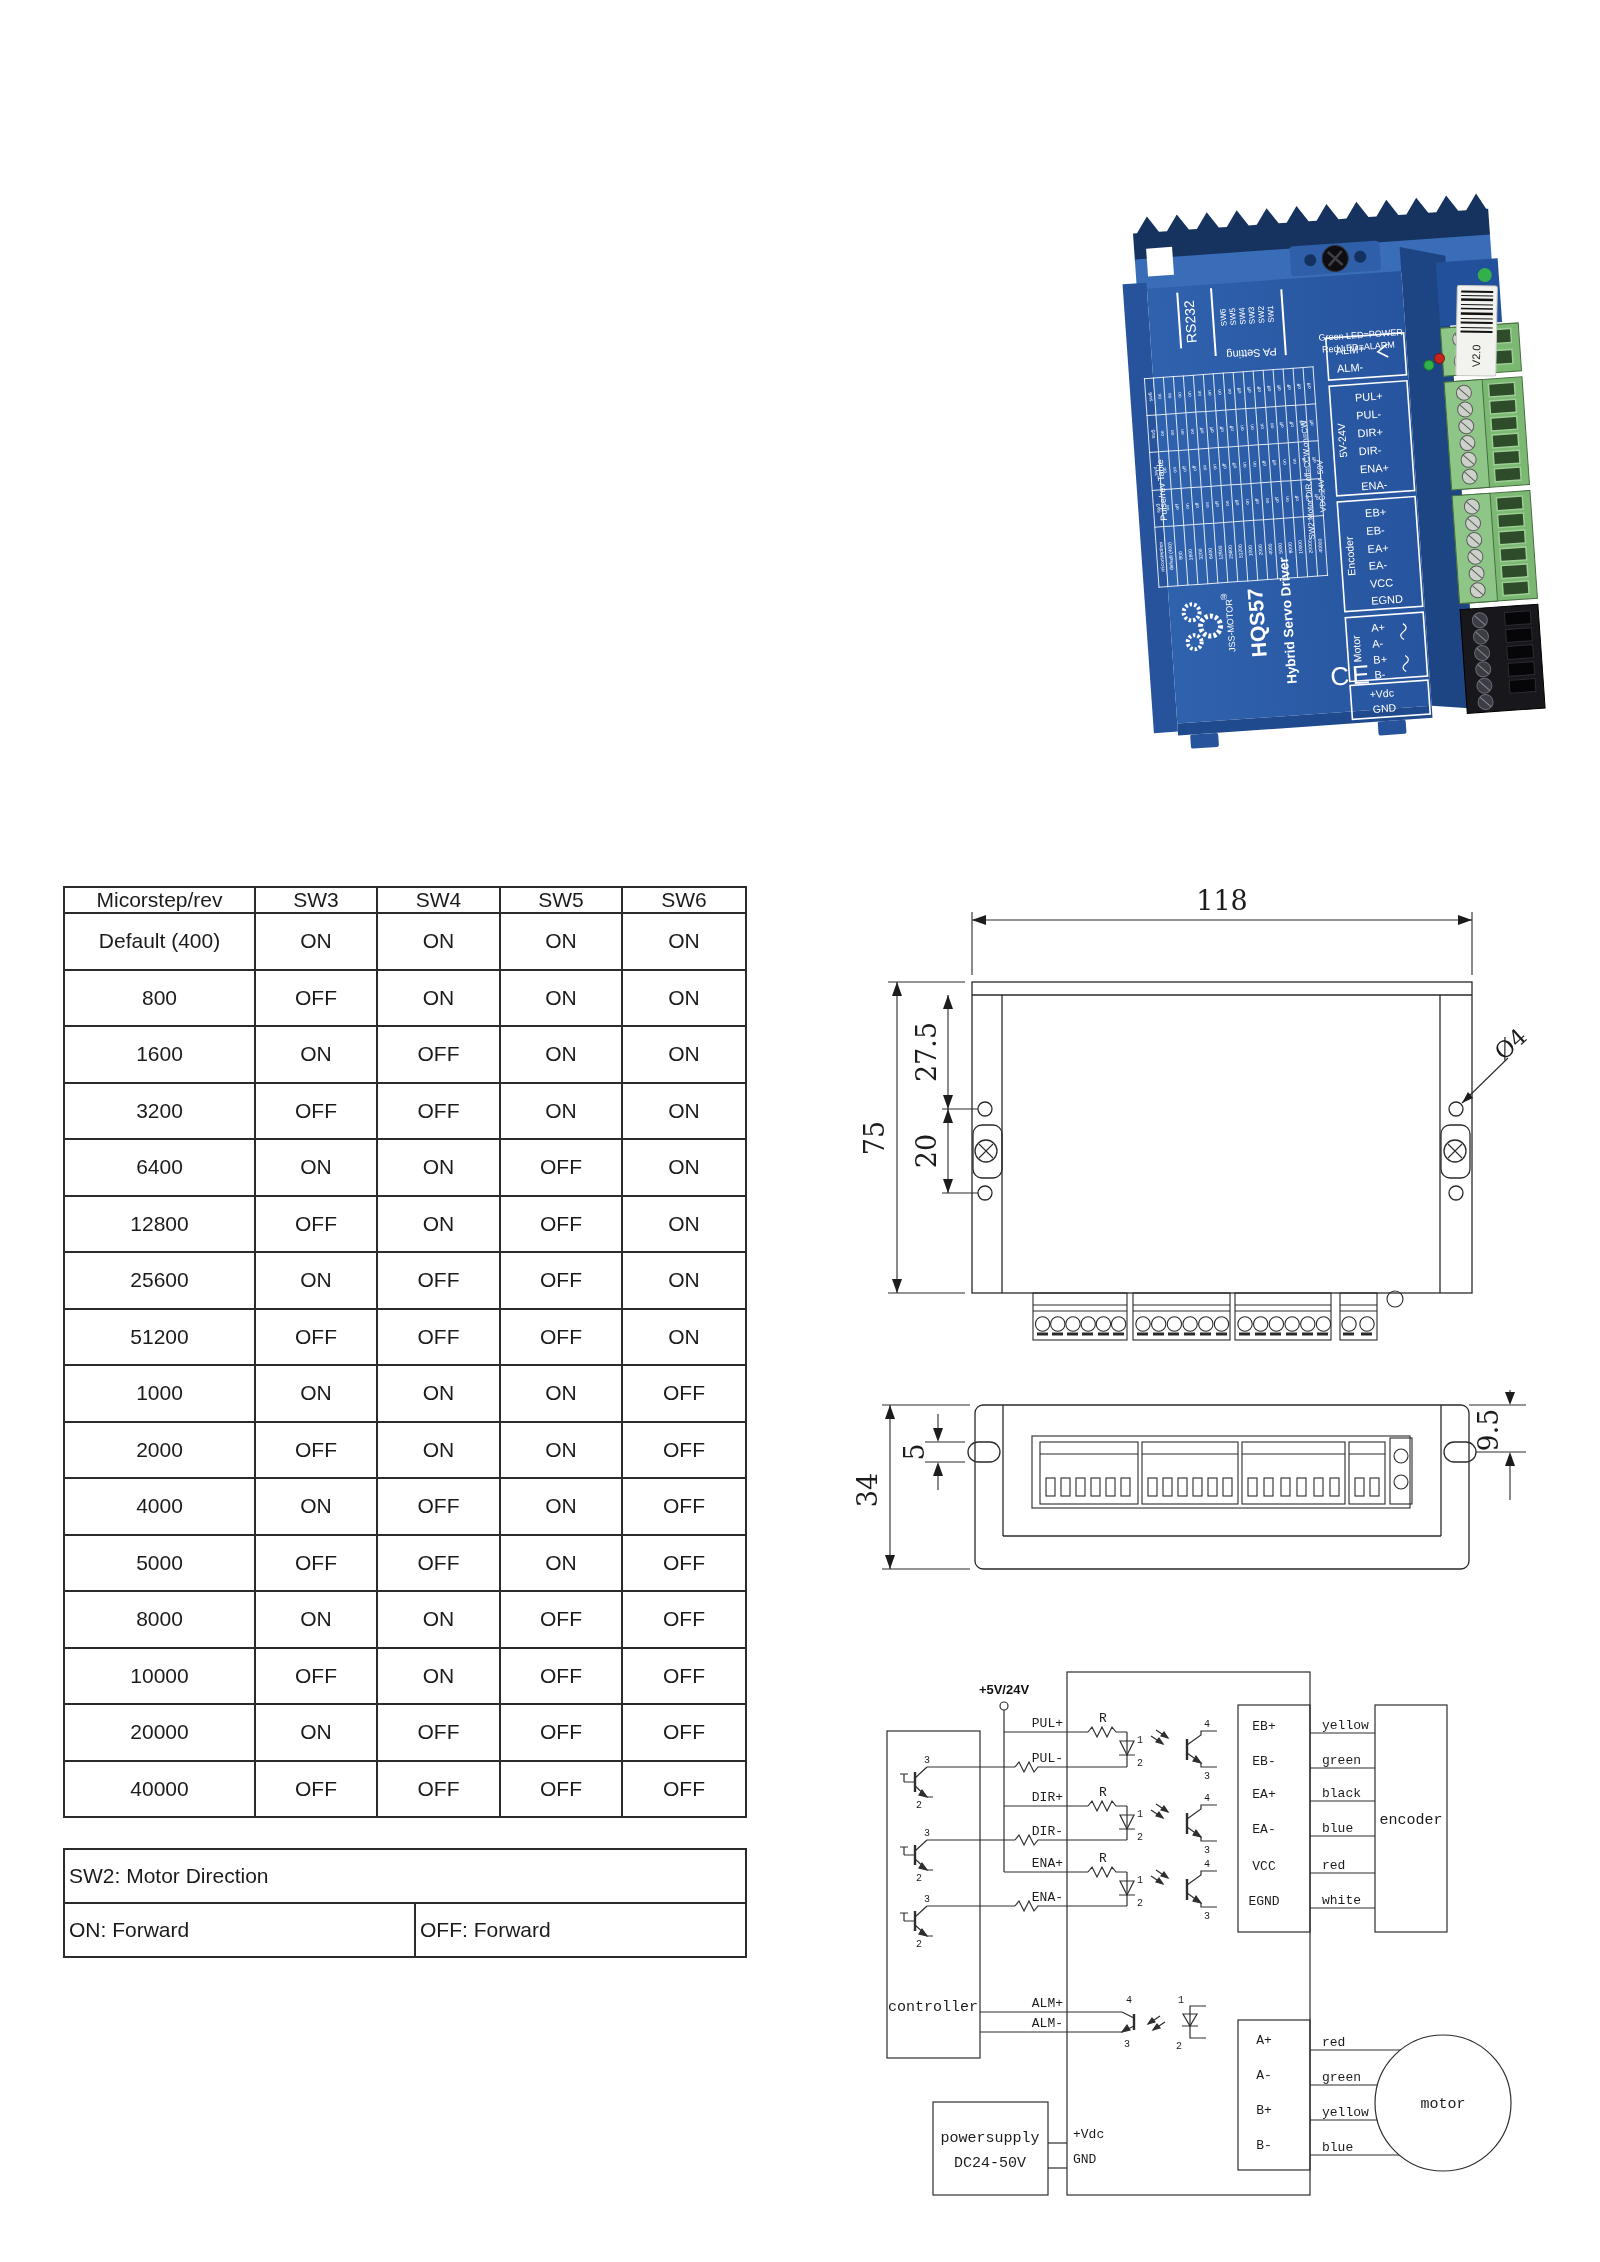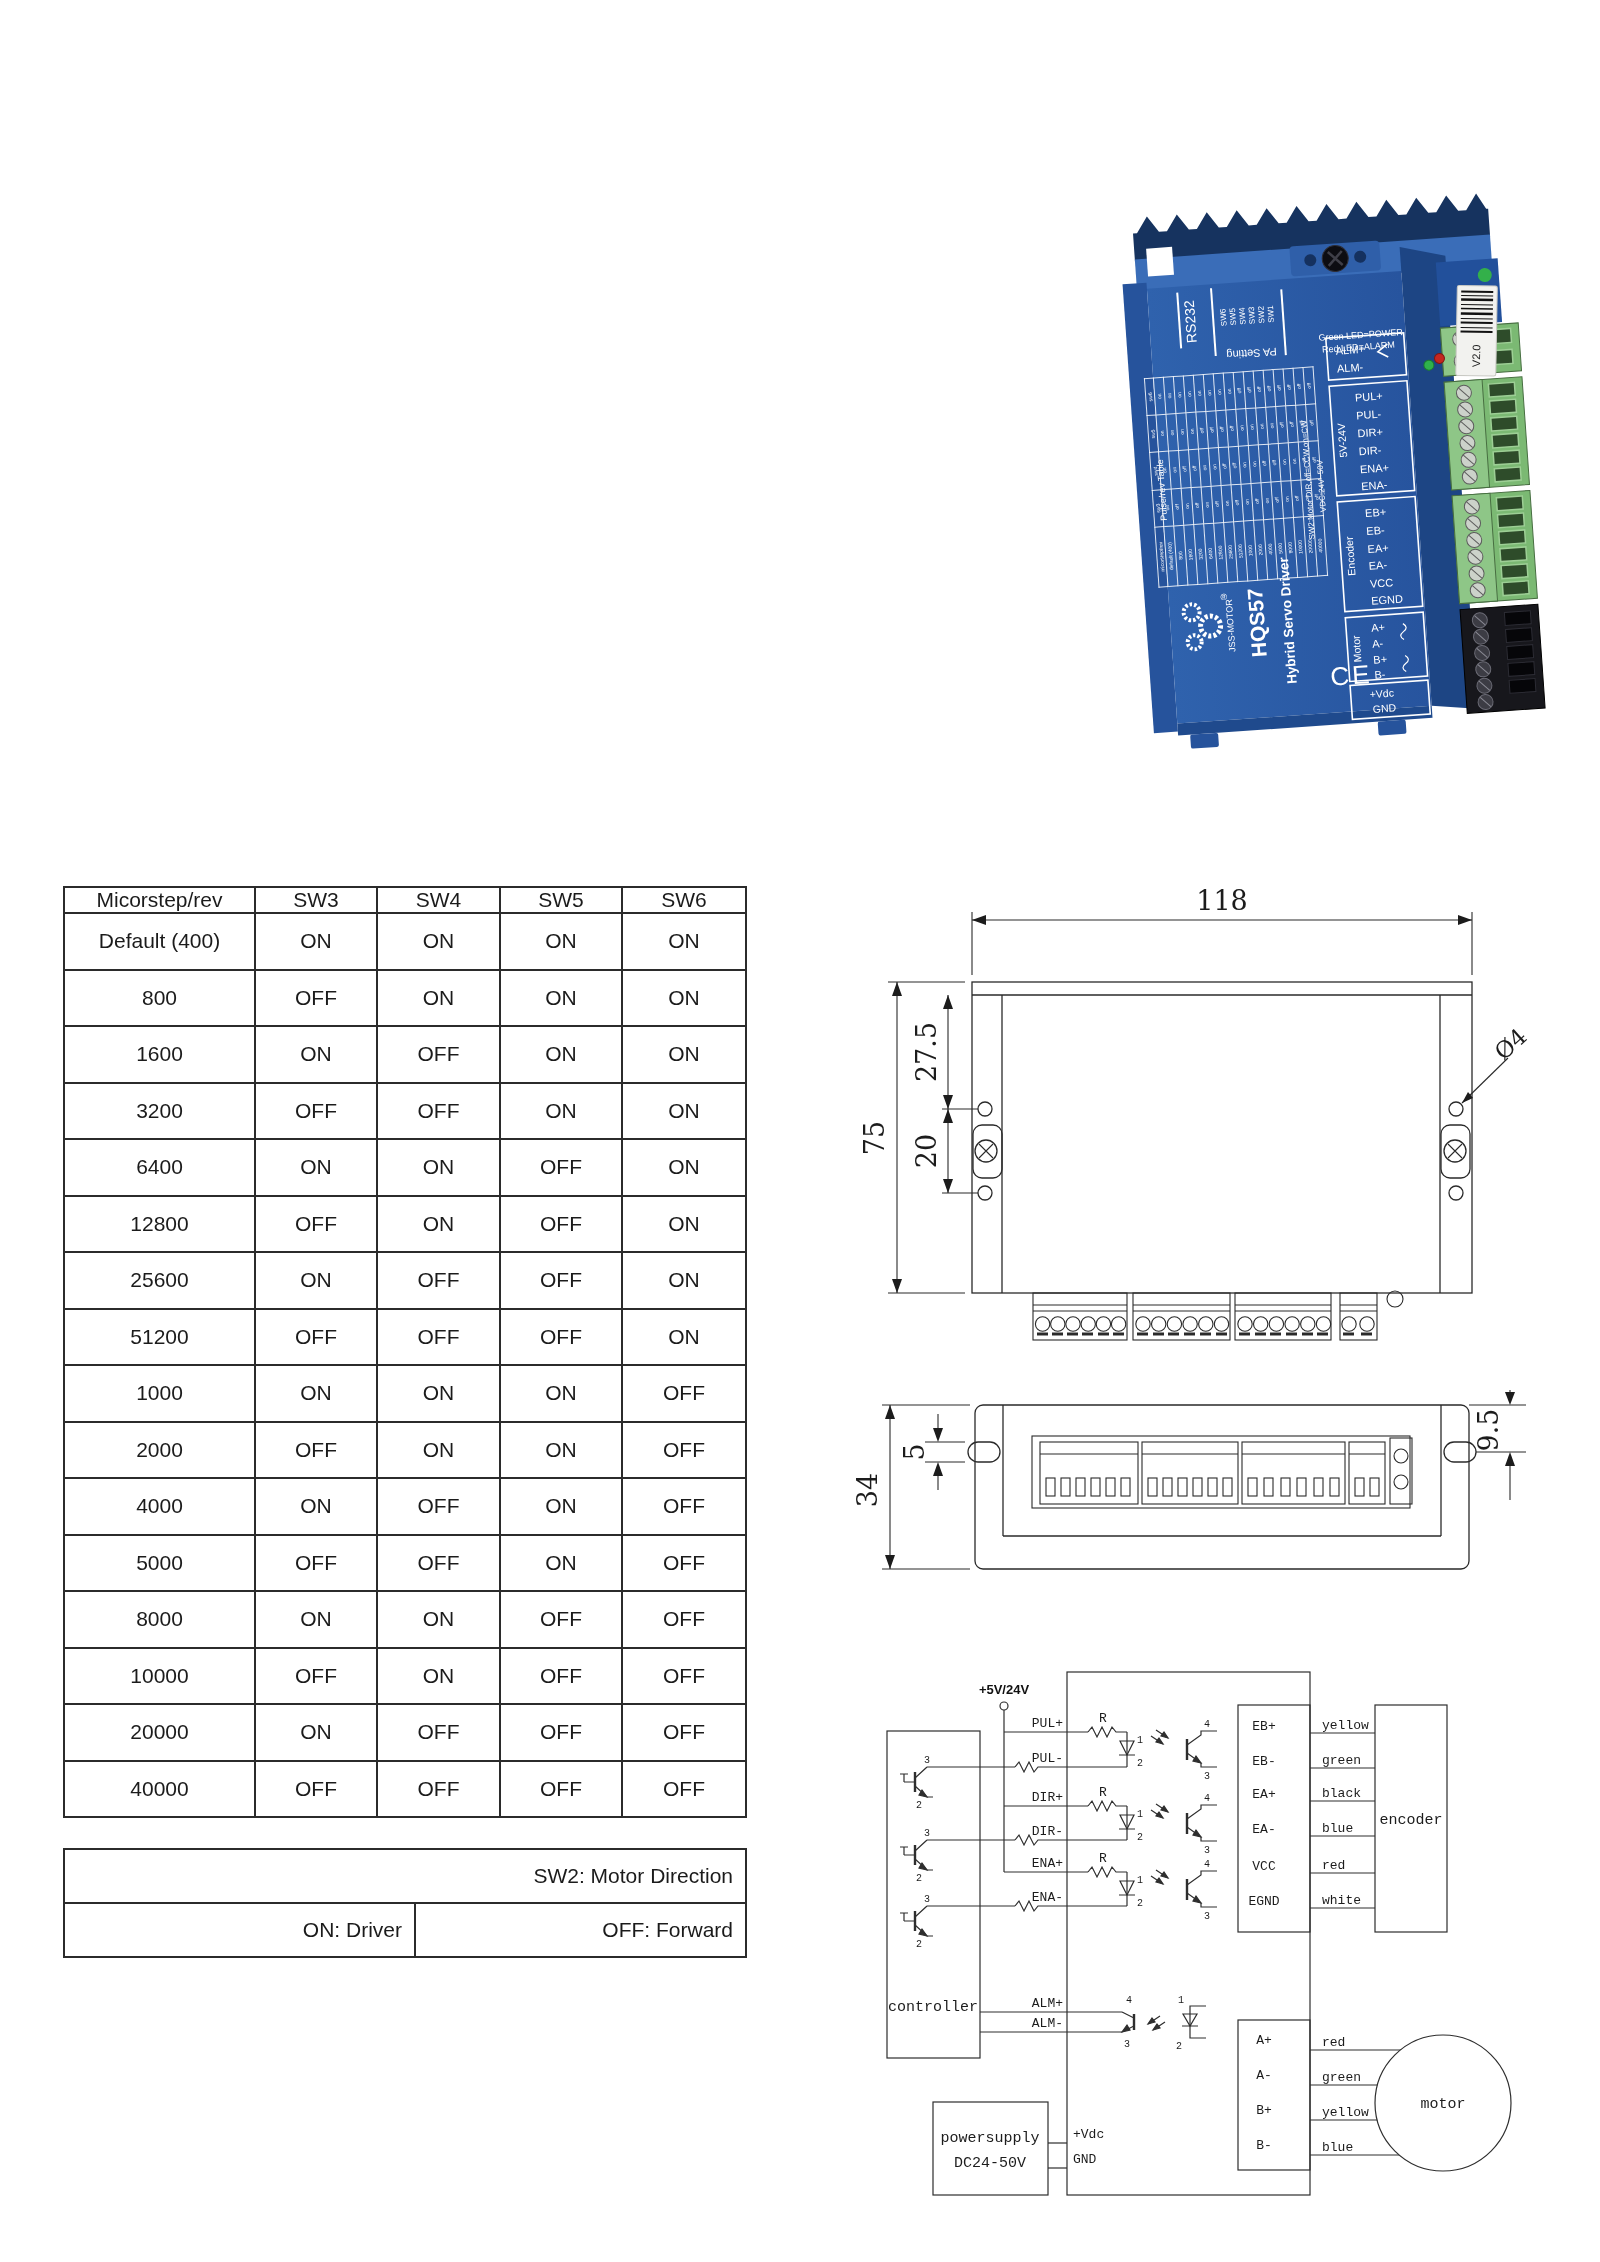--- a/index.html
+++ b/index.html
@@ -16,21 +16,21 @@
   .ln{stroke:#2a2a2a;stroke-width:1.3;fill:none;}
   .lnth{stroke:#2a2a2a;stroke-width:1.1;fill:none;}
   .arr{fill:#1c1c1c;stroke:none;}
   
   #microstep-table{position:absolute;left:63px;top:886px;width:682px;height:932px;
     border-collapse:collapse;table-layout:fixed;font-size:21px;color:#1b1b1b;}
   #microstep-table th,#microstep-table td{border:2px solid #2b2b2b;text-align:center;
     font-weight:normal;padding:0;}
   #sw2-table{position:absolute;left:63px;top:1848px;width:682px;height:110px;
     border-collapse:collapse;table-layout:fixed;font-size:21px;color:#1b1b1b;}
-  #sw2-table td{border:2px solid #2b2b2b;text-align:right;padding:12px;}
+  #sw2-table td{border:2px solid #2b2b2b;text-align:left;padding:4px;}
   
   #mini-pulse{position:absolute;left:1131px;top:392px;width:210px;height:170px;
     border-collapse:collapse;table-layout:fixed;font-size:5px;line-height:1;color:#fff;
     transform:rotate(-94deg);transform-origin:center;z-index:5;text-transform:lowercase;}
   #mini-pulse th,#mini-pulse td{border:0.6px solid rgba(255,255,255,.85);text-align:center;
     font-weight:normal;padding:0;height:8px;overflow:hidden;white-space:nowrap;}
   .abs{position:absolute;}
 </style>
 </head>
 <body>
@@ -494,21 +494,21 @@
   <table id="sw2-table">
     <colgroup>
         <col width="351">
         <col width="331">
       </colgroup>
     <tbody>
       <tr>
         <td colspan="2">SW2: Motor Direction</td>
       </tr>
       <tr>
-        <td>ON: Driver</td>
+        <td>ON: Forward</td>
         <td>OFF: Forward</td>
       </tr>
     </tbody>
   </table>
 
   <svg class="abs" style="left:850px;top:880px;" width="710" height="470" viewBox="0 0 710 470">
     <g>
       <rect class="ln" x="122" y="102" width="500" height="311"></rect>
       <line class="ln" x1="122" y1="115" x2="622" y2="115"></line>
       <line class="ln" x1="152" y1="115" x2="152" y2="413"></line>

